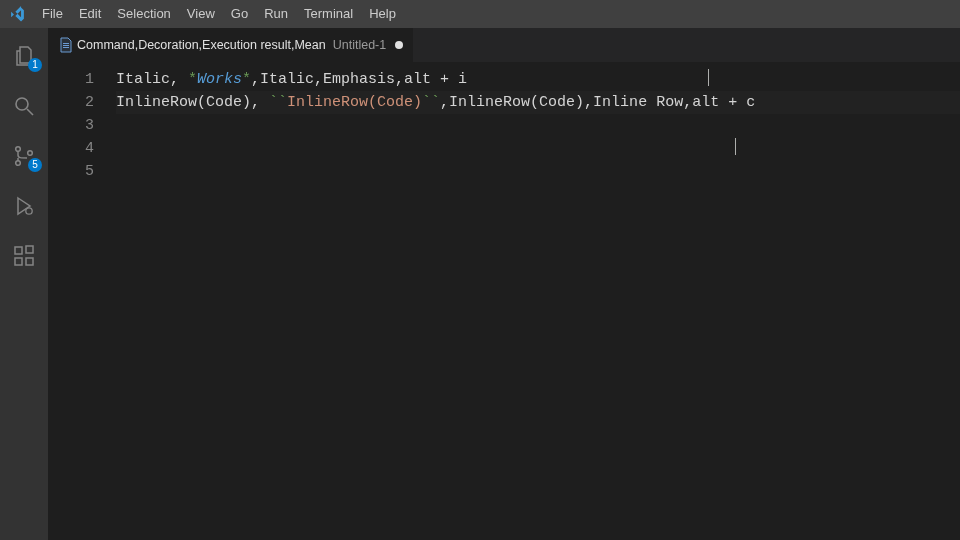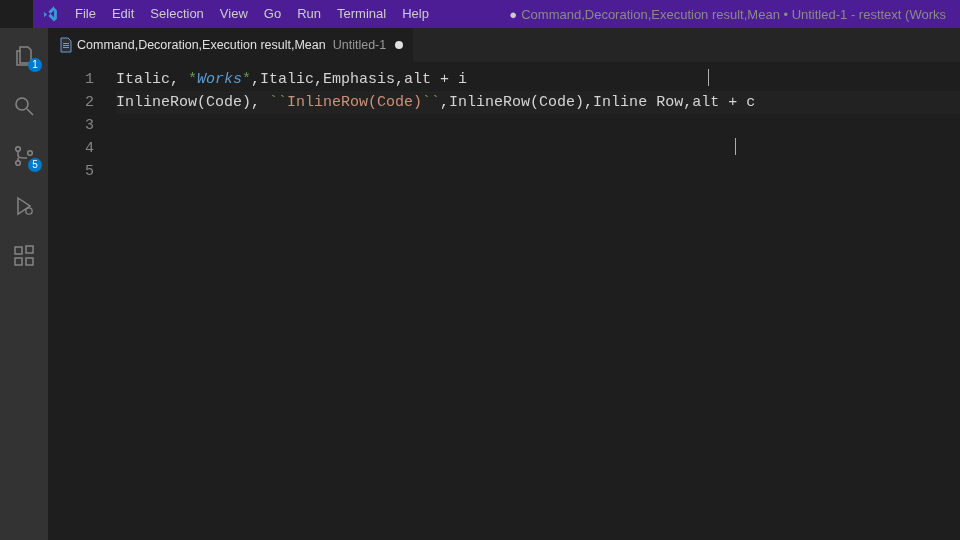--- a/index.html
+++ b/index.html
@@ -1,17 +1,17 @@
 <!DOCTYPE html>
 <html><head>
 <meta charset="utf-8">
 <style>
   * { margin: 0; padding: 0; box-sizing: border-box; }
   html, body { width: 960px; height: 540px; overflow: hidden; background: #1e1e1e; font-family: "Segoe UI", Arial, sans-serif; font-size: 13px; color: #cccccc; }
-  .menubar { height: 28px; background: #4c1d95; display: flex; align-items: center; padding: 0 4px; margin-left: 33px; }
+  .menubar { height: 28px; background: #404040; display: flex; align-items: center; padding: 0 4px; }
   .menubar .logo { width: 26px; height: 28px; display: flex; align-items: center; justify-content: center; margin-right: 4px; }
   .menubar .menu-item { padding: 0 8px; height: 28px; line-height: 28px; color: #cccccc; cursor: default; }
   .menubar .spacer { flex: 1; }
   .menubar .win-title { color: #8a8a8a; padding: 0 10px; white-space: nowrap; overflow: hidden; }
   .menubar .dot { color: #cccccc; margin-right: 4px; }
   .main { display: flex; height: calc(540px - 28px); }
   .activitybar { width: 48px; background: #333333; display: flex; flex-direction: column; align-items: center; padding-top: 6px; gap: 6px; }
   .activitybar .ab-item { width: 48px; height: 44px; display: flex; align-items: center; justify-content: center; position: relative; color: #858585; cursor: pointer; }
   .activitybar .ab-item svg { width: 24px; height: 24px; }
   .badge { position: absolute; bottom: 6px; right: 6px; min-width: 14px; height: 14px; border-radius: 8px; background: #007acc; color: #fff; font-size: 10px; line-height: 14px; text-align: center; padding: 0 3px; }
@@ -45,23 +45,20 @@
   </div>
   <div class="menu-item">File</div>
   <div class="menu-item">Edit</div>
   <div class="menu-item">Selection</div>
   <div class="menu-item">View</div>
   <div class="menu-item">Go</div>
   <div class="menu-item">Run</div>
   <div class="menu-item">Terminal</div>
   <div class="menu-item">Help</div>
   <div class="spacer"></div>
-  <div class="win-title">
-    <span class="dot">●</span><span>Command,Decoration,Execution result,Mean • Untitled-1 - resttext (Works</span>
-  </div>
 </div>
 
 <div class="main">
   <div class="activitybar">
     <div class="ab-item">
       <svg viewBox="0 0 24 24">
           <path fill="none" stroke="currentColor" stroke-width="1.5" d="M8 3h8l3 3v13H8V3z M8 3v4H5v14h11"></path>
         </svg>
       <span class="badge">1</span>
     </div>

